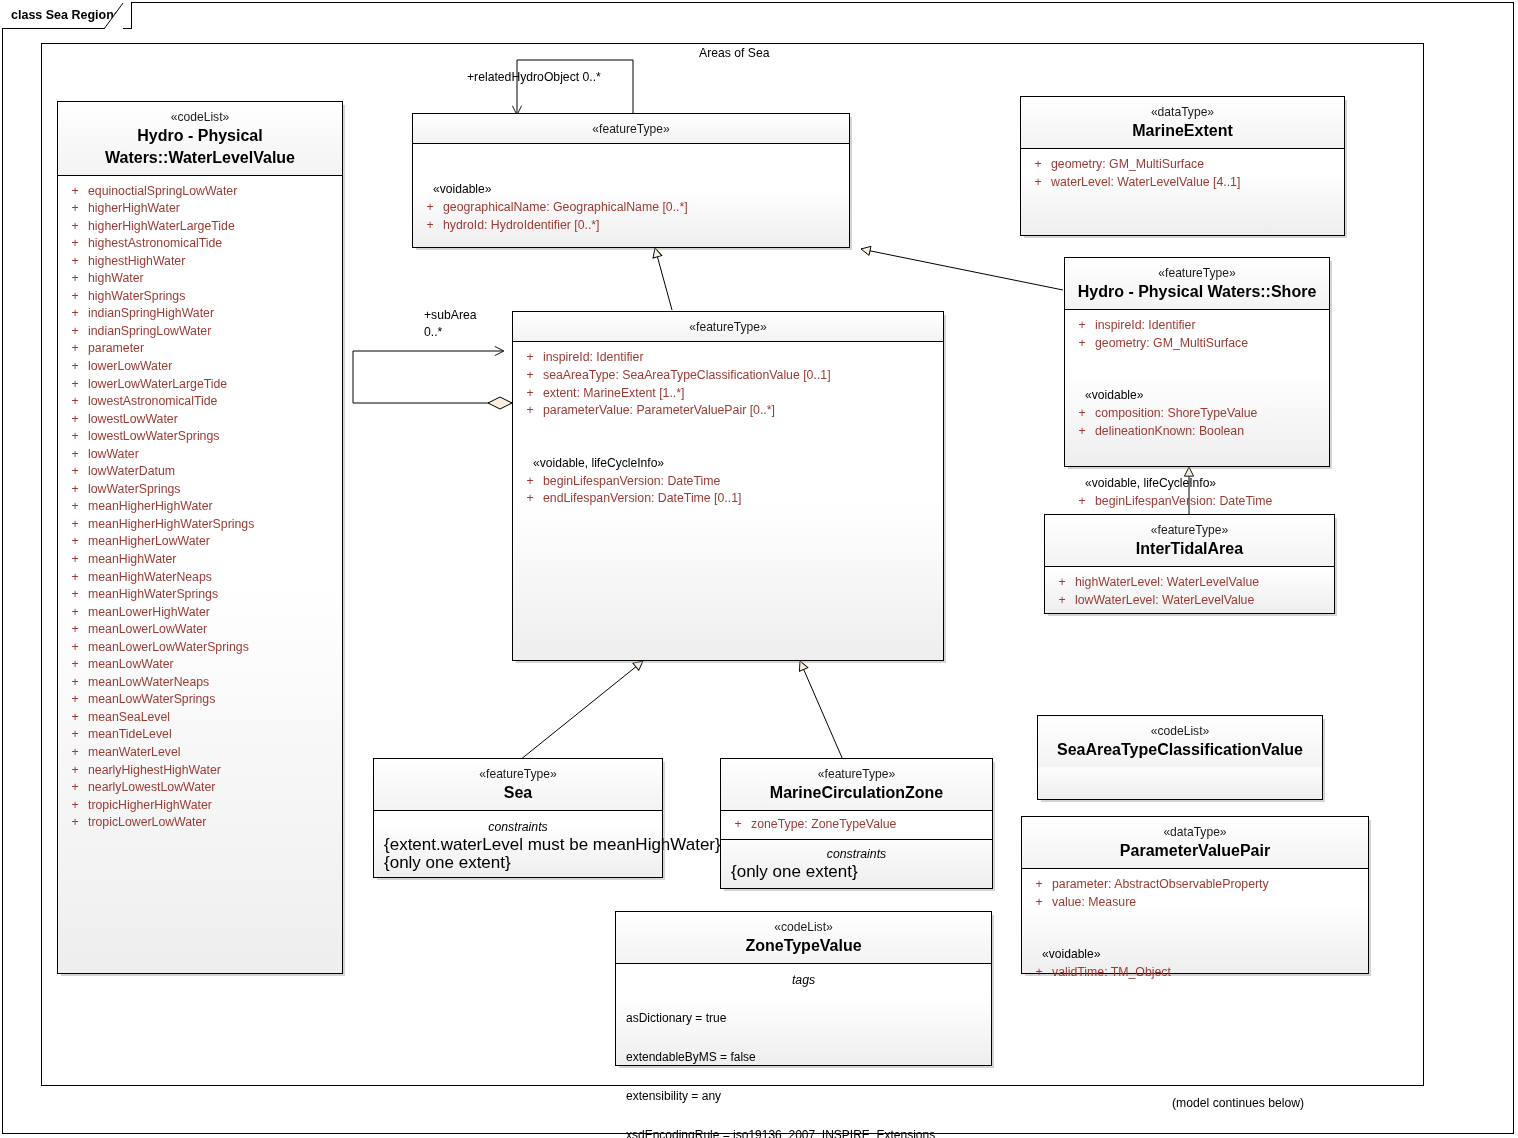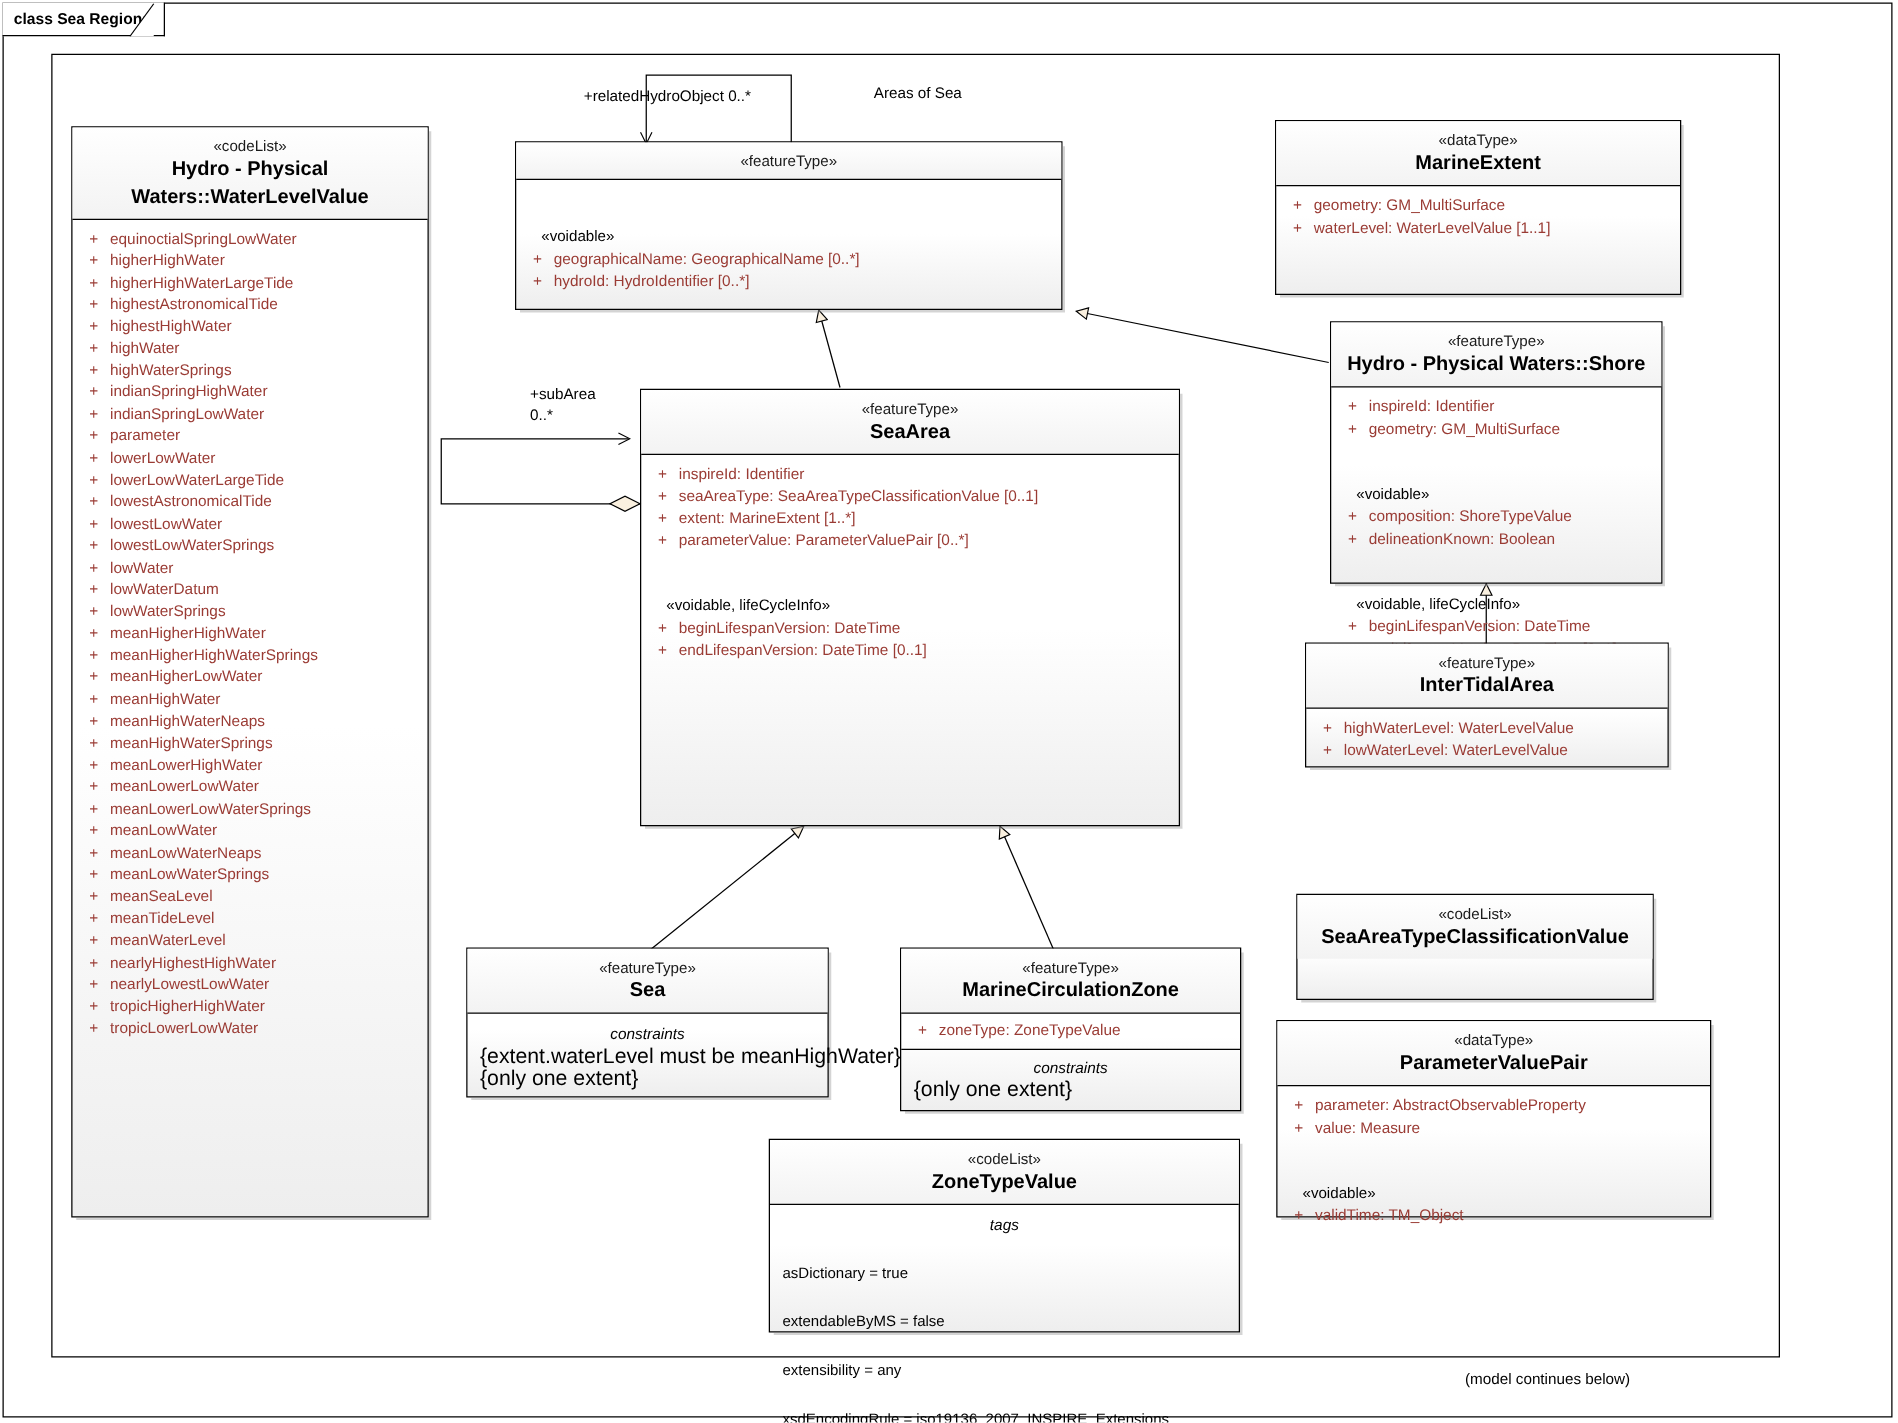--- a/index.html
+++ b/index.html
@@ -218,21 +218,21 @@
       <line x1="843" y1="760" x2="800" y2="661" stroke="#000" stroke-width="1" marker-end="url(#genArrow)"></line>
     </g>
 
     <g>
       <polyline points="512,403 353,403 353,351 503,351" fill="none" stroke="#000" stroke-width="1" marker-end="url(#openArrow)"></polyline>
       <path d="M 512 403 L 500 397 L 488 403 L 500 409 z" fill="#faf0df" stroke="#000" stroke-width="1"></path>
     </g>
   </svg>
 
   <div class="edge-label" style="left:467px; top:70px;">+relatedHydroObject 0..*</div>
-  <div class="edge-label" style="left:699px; top:67px;">Areas of Sea</div>
+  <div class="edge-label" style="left:699px; top:46px;">Areas of Sea</div>
   <div class="edge-label" style="left:424px; top:308px;">+subArea</div>
   <div class="edge-label" style="left:424px; top:325px;">0..*</div>
 
   <div class="node" style="left:57px; top:101px; width:286px; height:873px;">
     <div class="hdr">
       <div class="stereo">«codeList»</div>
       <div class="cname">Hydro - Physical Waters::WaterLevelValue</div>
     </div>
     <div class="sep"></div>
     <div class="compartment">
@@ -401,21 +401,20 @@
       <div class="attr-row">
           <span class="attr-vis">+</span>
           <span class="attr-txt">hydroId: HydroIdentifier [0..*]</span>
         </div>
     </div>
   </div>
 
   <div class="node" style="left:512px; top:311px; width:432px; height:350px;">
     <div class="hdr">
       <div class="stereo">«featureType»</div>
-      <div class="cname">SeaArea</div>
     </div>
     <div class="sep"></div>
     <div class="compartment">
       <div class="attr-row">
           <span class="attr-vis">+</span>
           <span class="attr-txt">inspireId: Identifier</span>
         </div>
       <div class="attr-row">
           <span class="attr-vis">+</span>
           <span class="attr-txt">seaAreaType: SeaAreaTypeClassificationValue [0..1]</span>
@@ -446,21 +445,21 @@
       <div class="cname">MarineExtent</div>
     </div>
     <div class="sep"></div>
     <div class="compartment">
       <div class="attr-row">
           <span class="attr-vis">+</span>
           <span class="attr-txt">geometry: GM_MultiSurface</span>
         </div>
       <div class="attr-row">
           <span class="attr-vis">+</span>
-          <span class="attr-txt">waterLevel: WaterLevelValue [1..1]</span>
+          <span class="attr-txt">waterLevel: WaterLevelValue [4..1]</span>
         </div>
     </div>
   </div>
 
   <div class="node" style="left:1064px; top:257px; width:266px; height:210px;">
     <div class="hdr">
       <div class="stereo">«featureType»</div>
       <div class="cname">Hydro - Physical Waters::Shore</div>
     </div>
     <div class="sep"></div>

